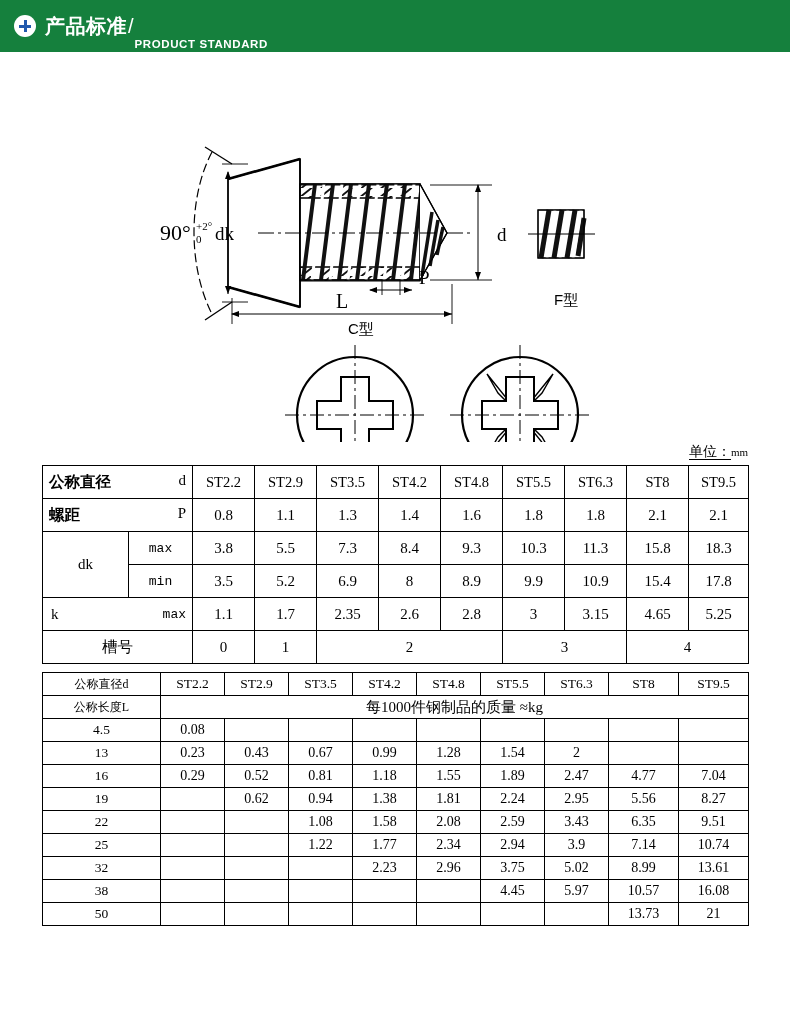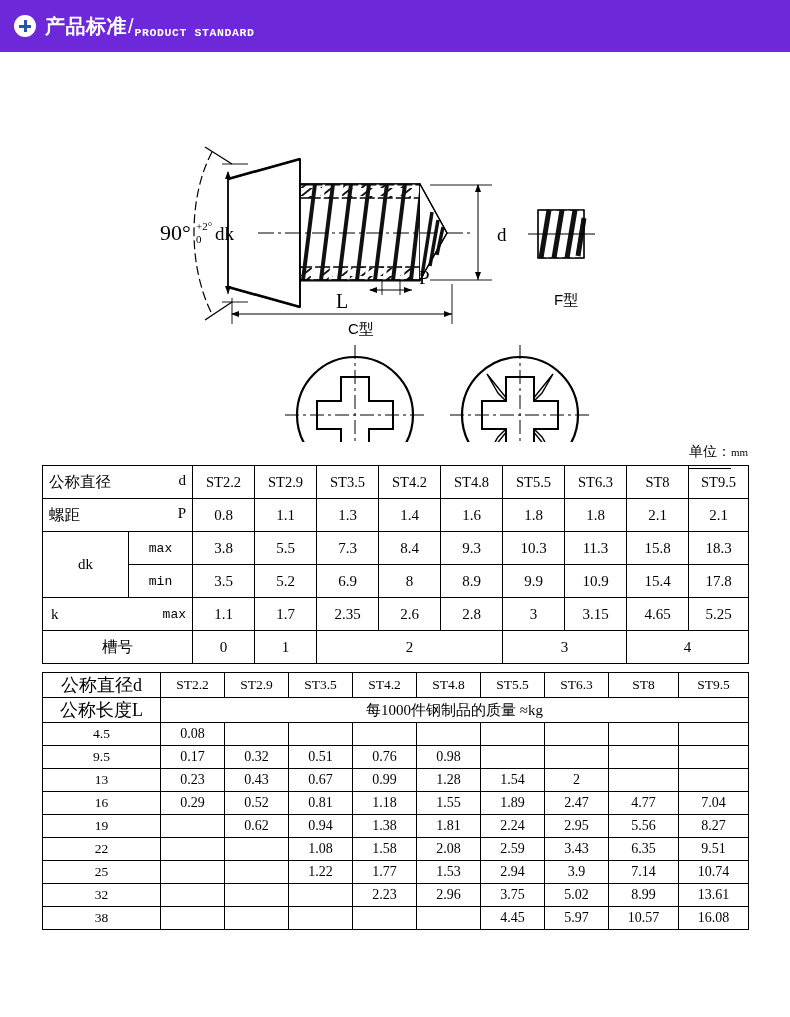--- a/index.html
+++ b/index.html
@@ -12,21 +12,21 @@
     width: 790px; height: 1017px;
     font-family: "Liberation Serif", "DejaVu Serif", serif;
     color: #000;
     overflow: hidden;
     position: relative;
   }
 
   
   .banner {
     height: 52px;
-    background: #6d28d9;
+    background: #15803d;
     display: flex;
     align-items: center;
     padding-left: 14px;
   }
   .banner-icon {
     width: 22px; height: 22px;
     border-radius: 50%;
     background: #ffffff;
     position: relative;
     flex: 0 0 auto;
@@ -56,47 +56,47 @@
     letter-spacing: 0.5px;
   }
   .banner-sep {
     color: #fff;
     font-family: "Liberation Sans", sans-serif;
     font-size: 20px;
     margin: 0 1px;
   }
   .banner-en {
     color: #fff;
-    font-family: Liberation Mono, monospace;
+    font-family: Liberation Sans, sans-serif;
     font-size: 11.5px;
     font-weight: bold;
     letter-spacing: 0.6px;
     position: relative;
-    top: 6px;
+    top: 18px;
   }
 
   
   .drawing {
     position: relative;
     height: 390px;
     width: 687px;
   }
   .drawing svg { display: block; }
 
   
   .unit-line {
     position: absolute;
     right: 42px;
     top: 443px;
     font-family: "Liberation Serif", serif;
     font-size: 14px;
   }
   .unit-line .u-cn {
     border-bottom: 1px solid #000;
-    padding-bottom: 9px;
+    padding-bottom: 0px;
   }
   .unit-line .u-mm { font-size: 11px; }
 
   
   .tbl-wrap {
     position: absolute;
     left: 42px;
     width: 706px;
   }
   #tbl1-wrap { top: 465px; }
@@ -120,20 +120,21 @@
   #tbl1 td { height: 33px; font-size: 15px; }
   #tbl1 .hd { font-size: 14.5px; }
   #tbl1 .cn { font-size: 15.5px; }
   #tbl1 .lbl-split {
     position: relative;
     text-align: left;
     padding: 0 6px;
   }
   #tbl1 .lbl-split .l {
     float: left;
+    font-weight: bold;
   }
   #tbl1 .lbl-split .r {
     float: right;
     font-family: "Liberation Serif", serif;
   }
   #tbl1 .minmax { font-size: 13px; font-family: "Liberation Mono", "DejaVu Sans Mono", monospace; }
   #tbl1 .dkcell { font-size: 15px; }
   #tbl1 .kcell {
     text-align: left;
     padding-left: 8px;
@@ -144,21 +145,21 @@
     right: 6px;
     top: 50%;
     transform: translateY(-50%);
     font-size: 13px;
     font-family: "Liberation Mono", "DejaVu Sans Mono", monospace;
   }
 
   
   #tbl2 td { height: 23px; font-size: 14px; }
   #tbl2 .hd { font-size: 13.5px; }
-  #tbl2 .cn { font-size: 18px; }
+  #tbl2 .cn { font-size: 12px; }
   #tbl2 .masshdr { font-size: 15px; margin-top: 16px; }
   #tbl2 .lencol { font-size: 13.5px; }
 </style>
 </head>
 <body>
 
 <div class="banner">
   <span class="banner-icon"></span>
   <span class="banner-cn">产品标准</span>
   <span class="banner-sep">/</span>
@@ -440,32 +441,20 @@
         <td></td>
         <td></td>
         <td></td>
         <td></td>
         <td></td>
         <td></td>
         <td></td>
         <td></td>
       </tr>
       <tr>
-        <td class="lencol">9.5</td>
-        <td>0.17</td>
-        <td>0.32</td>
-        <td>0.51</td>
-        <td>0.76</td>
-        <td>0.98</td>
-        <td></td>
-        <td></td>
-        <td></td>
-        <td></td>
-      </tr>
-      <tr>
         <td class="lencol">13</td>
         <td>0.23</td>
         <td>0.43</td>
         <td>0.67</td>
         <td>0.99</td>
         <td>1.28</td>
         <td>1.54</td>
         <td>2</td>
         <td></td>
         <td></td>
@@ -505,21 +494,21 @@
         <td>3.43</td>
         <td>6.35</td>
         <td>9.51</td>
       </tr>
       <tr>
         <td class="lencol">25</td>
         <td></td>
         <td></td>
         <td>1.22</td>
         <td>1.77</td>
-        <td>1.53</td>
+        <td>2.34</td>
         <td>2.94</td>
         <td>3.9</td>
         <td>7.14</td>
         <td>10.74</td>
       </tr>
       <tr>
         <td class="lencol">32</td>
         <td></td>
         <td></td>
         <td></td>
@@ -535,15 +524,27 @@
         <td></td>
         <td></td>
         <td></td>
         <td></td>
         <td></td>
         <td>4.45</td>
         <td>5.97</td>
         <td>10.57</td>
         <td>16.08</td>
       </tr>
+      <tr>
+        <td class="lencol">50</td>
+        <td></td>
+        <td></td>
+        <td></td>
+        <td></td>
+        <td></td>
+        <td></td>
+        <td></td>
+        <td>13.73</td>
+        <td>21</td>
+      </tr>
     </tbody>
   </table>
 </div>
 
 </body></html>

